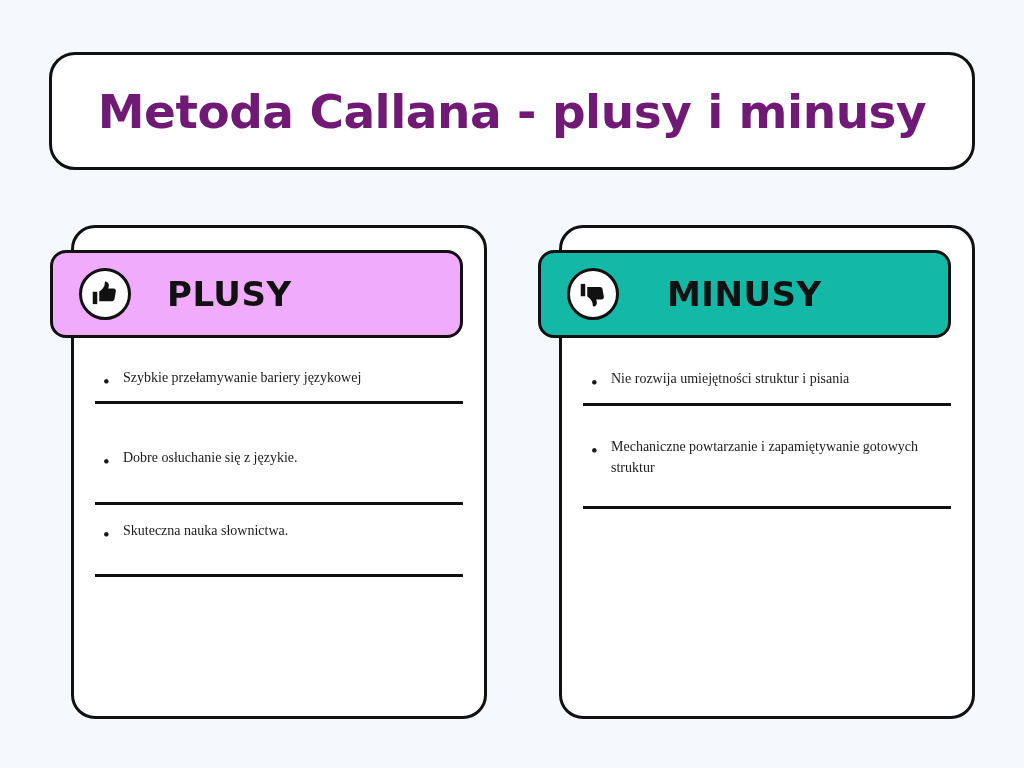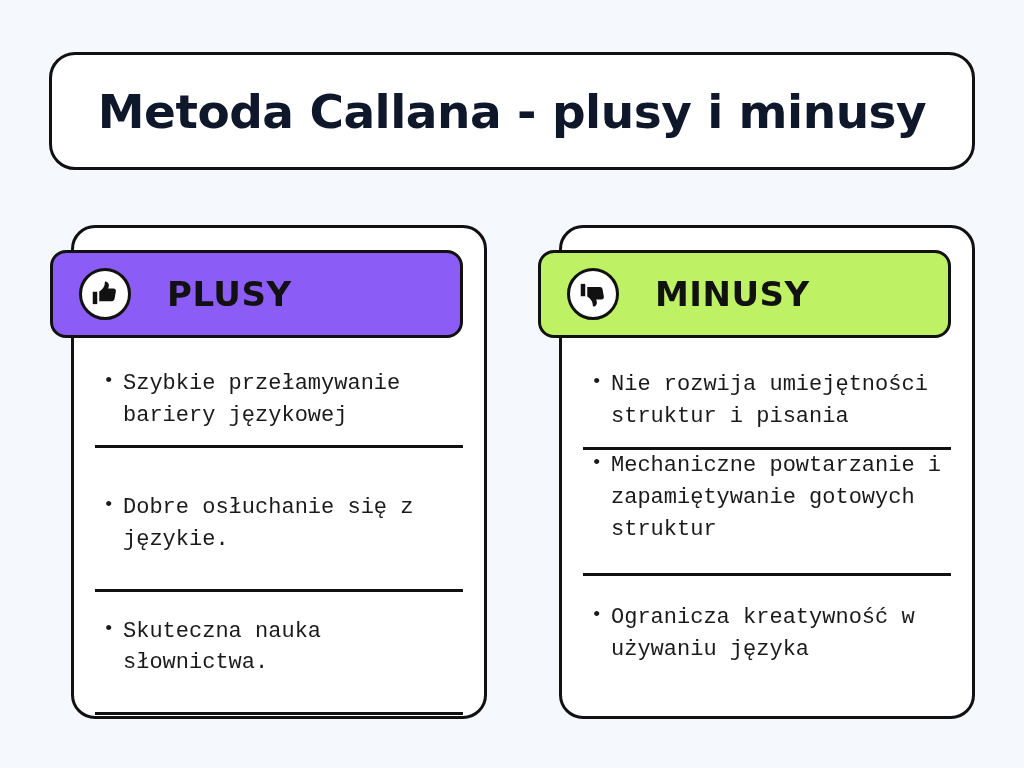--- a/index.html
+++ b/index.html
@@ -27,21 +27,21 @@
     border: 3px solid #111111;
     border-radius: 26px;
     display: flex;
     align-items: center;
     justify-content: center;
   }
   .title-text {
     font-family: "DejaVu Sans", sans-serif;
     font-size: 47px;
     font-weight: 700;
-    color: #0f172a;
+    color: #701a75;
     letter-spacing: -0.5px;
     white-space: nowrap;
   }
 
   
   .column {
     position: absolute;
     top: 225px;
     width: 416px;
     height: 494px;
@@ -70,22 +70,22 @@
     width: 413px;
     height: 88px;
     box-sizing: border-box;
     border: 3px solid #111111;
     border-radius: 16px;
     z-index: 3;
     display: flex;
     align-items: center;
     padding-left: 26px;
   }
-  .card-header.pros { background: #8b5cf6; text-align: center; }
-  .card-header.cons { background: #bef264; }
+  .card-header.pros { background: #f0abfc; text-align: center; }
+  .card-header.cons { background: #14b8a6; gap: 12px; }
 
   .header-icon {
     width: 52px;
     height: 52px;
     flex: 0 0 52px;
     border-radius: 50%;
     background: #ffffff;
     border: 3px solid #111111;
     box-sizing: border-box;
     display: flex;
@@ -121,22 +121,22 @@
     list-style: none; 
     margin: 0; 
     padding: 0; 
     width: 100%;
     display: flex;
     flex-direction: column;
   }
   .list-item {
     position: relative;
     padding: 0 0 0 28px;
-    font-family: Liberation Mono, monospace;
-    font-size: 22px;
+    font-family: Liberation Serif, serif;
+    font-size: 14px;
     line-height: 1.45;
     color: #1a1a1a;
   }
   .list-item::before {
     content: "\2022";
     position: absolute;
     left: 8px;
     top: 0;
     font-size: 19px;
     line-height: 1.45;
@@ -146,28 +146,28 @@
     height: 0;
     border-top: 3px solid #111111;
     width: 100%;
   }
 
   
   .left .list-item.i0 { margin-top: 19px; }
   .left .sep.s0 { margin-top: 13px; }
   .left .list-item.i1 { margin-top: 44px; }
   .left .sep.s1 { margin-top: 33px; }
-  .left .list-item.i2 { margin-top: 24px; }
+  .left .list-item.i2 { margin-top: 16px; }
   .left .sep.s2 { margin-top: 33px; }
   .left .list-item.i3 { margin-top: 26px; }
 
   
   .right .list-item.i0 { margin-top: 20px; }
   .right .sep.s0 { margin-top: 14px; }
-  .right .list-item.i1 { }
+  .right .list-item.i1 { margin-top: 31px; }
   .right .sep.s1 { margin-top: 28px; }
   .right .list-item.i2 { margin-top: 26px; }
 </style>
 </head>
 <body>
 
 <div class="title-box">
   <div class="title-text">Metoda Callana - plusy i minusy</div>
 </div>
 
@@ -210,16 +210,15 @@
     </span>
     <span class="header-label">MINUSY</span>
   </div>
 
   <div class="card-body">
     <ul class="list">
       <li class="list-item i0">Nie rozwija umiejętności struktur i pisania</li>
       <li class="separator sep s0"></li>
       <li class="list-item i1">Mechaniczne powtarzanie i zapamiętywanie gotowych struktur</li>
       <li class="separator sep s1"></li>
-      <li class="list-item i2">Ogranicza kreatywność w używaniu języka</li>
     </ul>
   </div>
 </div>
 
 </body></html>

